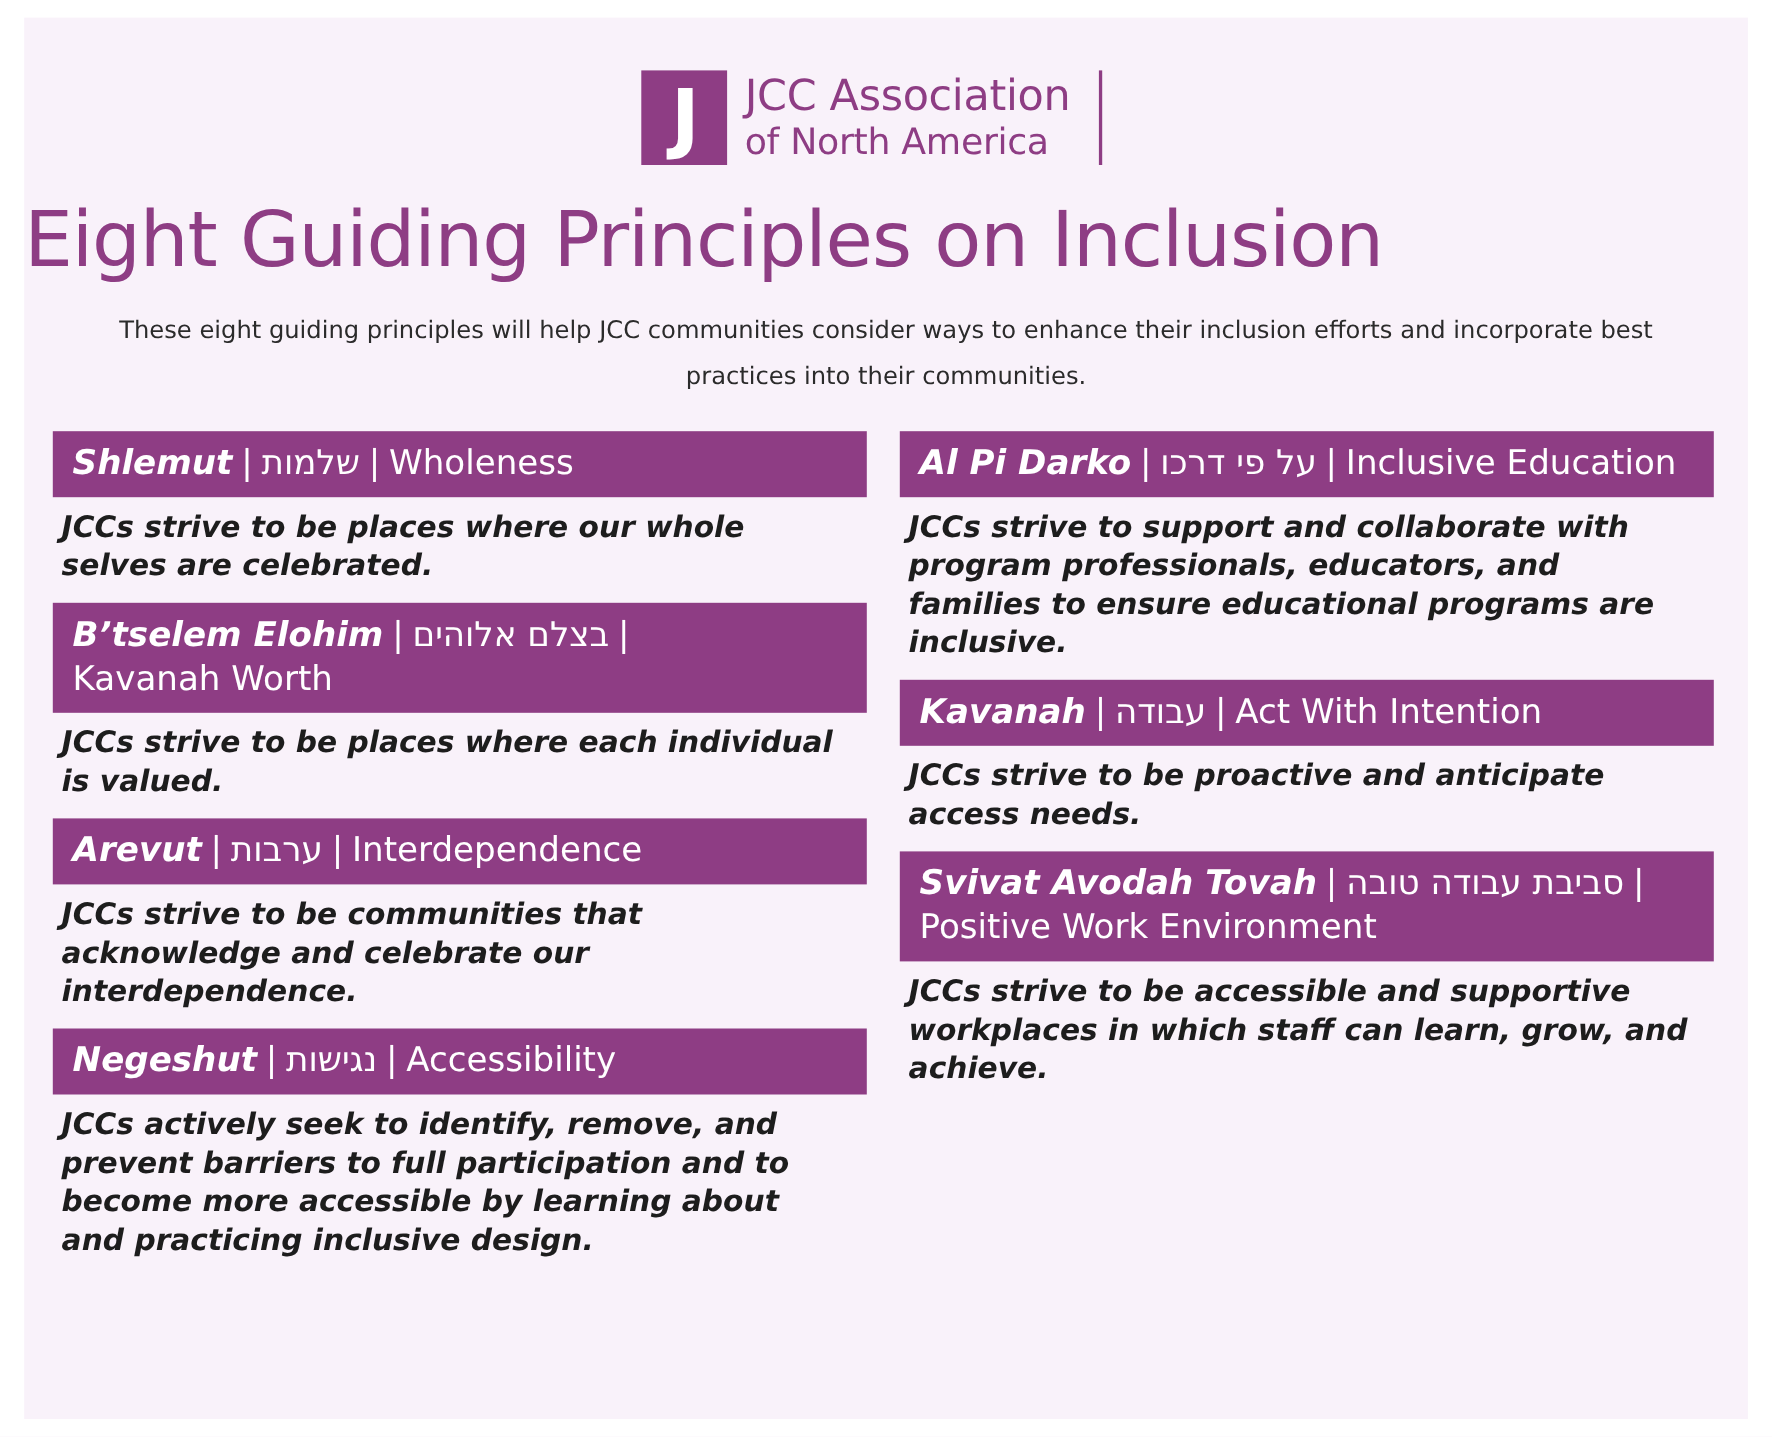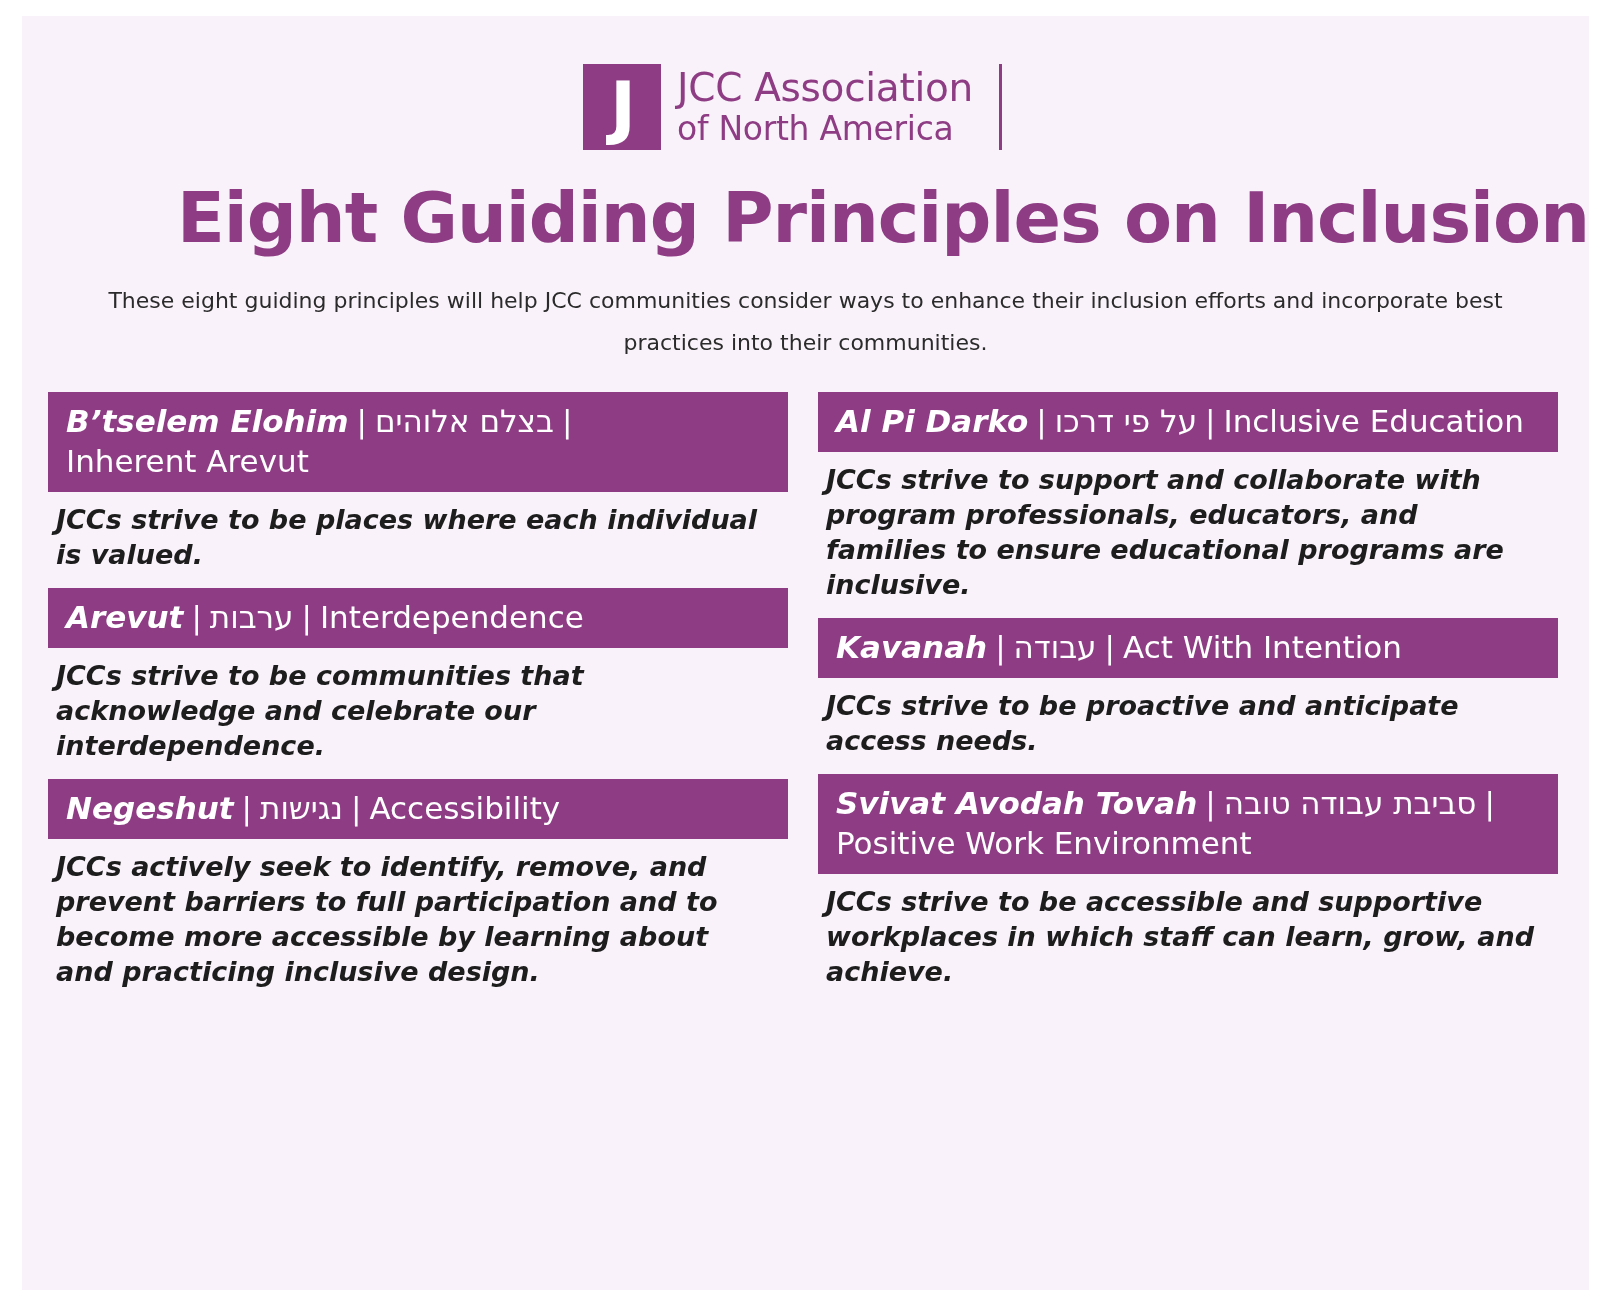--- a/index.html
+++ b/index.html
@@ -67,24 +67,24 @@
   .logo-right {
     color: #8e3d84;
     font-weight: bold;
     font-size: 36px;
     line-height: 42px;
     letter-spacing: 0.5px;
   }
 
   
   .main-title {
-    text-align: right;
+    text-align: left;
     color: #8e3d84;
     font-size: 70px;
-    font-weight: bold;
+    font-weight: normal;
     line-height: 80px;
     margin-top: 28px;
     letter-spacing: -1px;
   }
   .subtitle {
     text-align: center;
     color: #2b2b2b;
     font-size: 22px;
     line-height: 42px;
     margin: 22px 60px 0 60px;
@@ -150,24 +150,30 @@
     <div class="logo-divider"></div>
   </div>
 
   <div class="main-title">Eight Guiding Principles on Inclusion</div>
   <div class="subtitle">These eight guiding principles will help JCC communities consider ways to enhance their inclusion efforts and incorporate best practices into their communities.</div>
 
   <div class="columns">
 
     <div class="col">
 
-
-      <div class="principle">
-        <div class="band">
-          <span class="translit">B’tselem Elohim</span><span class="sep">|</span><span class="heb">בצלם אלוהים</span><span class="sep">|</span><br><span class="eng">Inherent Arevut</span>
+      <div class="principle">
+        <div class="band">
+          <span class="translit">Shlemut</span><span class="sep">|</span><span class="heb">שלמות</span><span class="sep">|</span><span class="eng">Wholeness</span>
+        </div>
+        <div class="desc">JCCs strive to be places where our whole selves are celebrated.</div>
+      </div>
+
+      <div class="principle">
+        <div class="band">
+          <span class="translit">B’tselem Elohim</span><span class="sep">|</span><span class="heb">בצלם אלוהים</span><span class="sep">|</span><br><span class="eng">Kavanah Worth</span>
         </div>
         <div class="desc">JCCs strive to be places where each individual is valued.</div>
       </div>
 
       <div class="principle">
         <div class="band">
           <span class="translit">Arevut</span><span class="sep">|</span><span class="heb">ערבות</span><span class="sep">|</span><span class="eng">Interdependence</span>
         </div>
         <div class="desc">JCCs strive to be communities that acknowledge and celebrate our interdependence.</div>
       </div>

